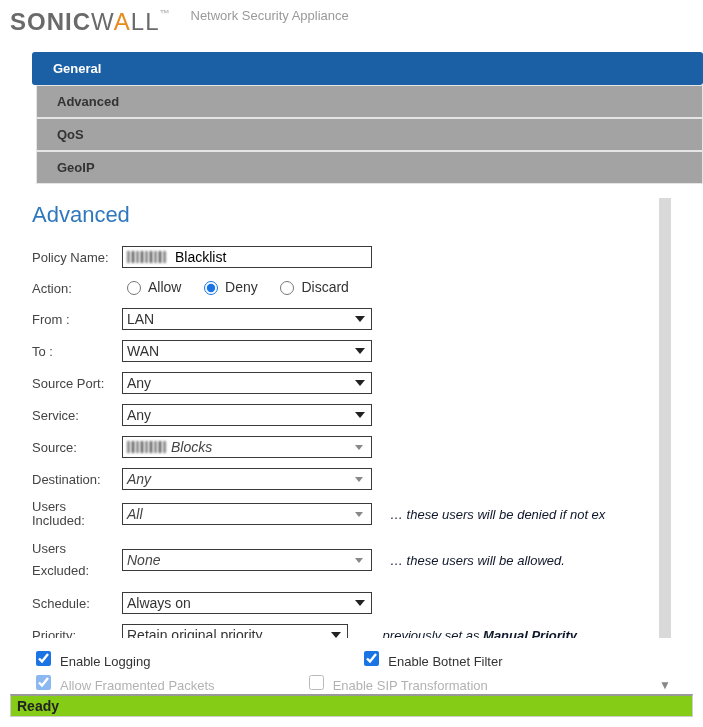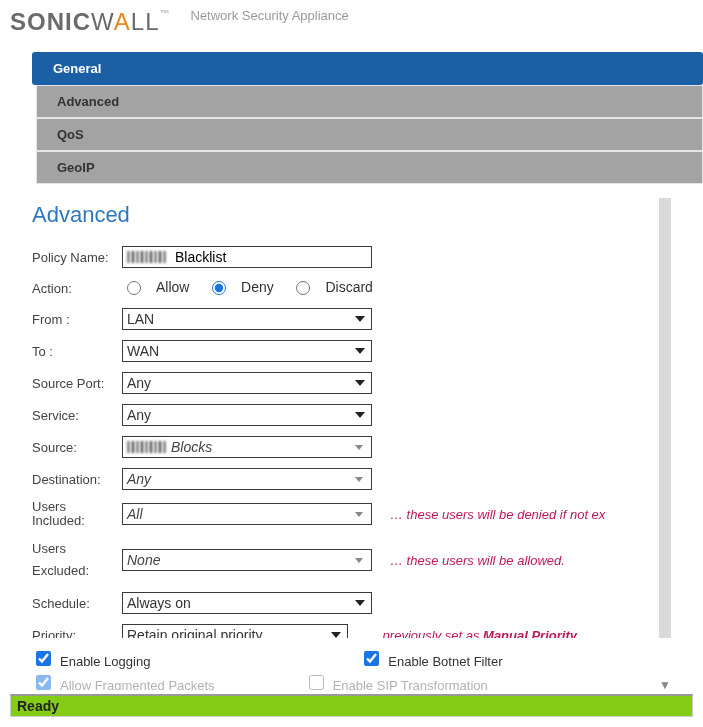--- a/index.html
+++ b/index.html
@@ -132,29 +132,29 @@
     right: 8px;
     top: 8px;
     border-left: 4px solid transparent;
     border-right: 4px solid transparent;
     border-top: 5px solid #888;
   }
   .hint {
     margin-left: 18px;
     font-style: italic;
     font-size: 13px;
-    color: #be185d;
+    color: #0f172a;
     white-space: nowrap;
   }
   .radio-group label {
     margin-right: 14px;
     font-size: 14px;
     display: inline-flex;
     align-items: center;
-    gap: 12px;
+    gap: 4px;
   }
   .radio-group input[type=radio] {
     width: 14px; height: 14px;
     accent-color: #1b74e4;
   }
   .blur {
     display: inline-block;
     width: 40px;
     height: 12px;
     background: repeating-linear-gradient(90deg, #888 0 3px, #fff 3px 5px, #333 5px 7px, #fff 7px 9px);

